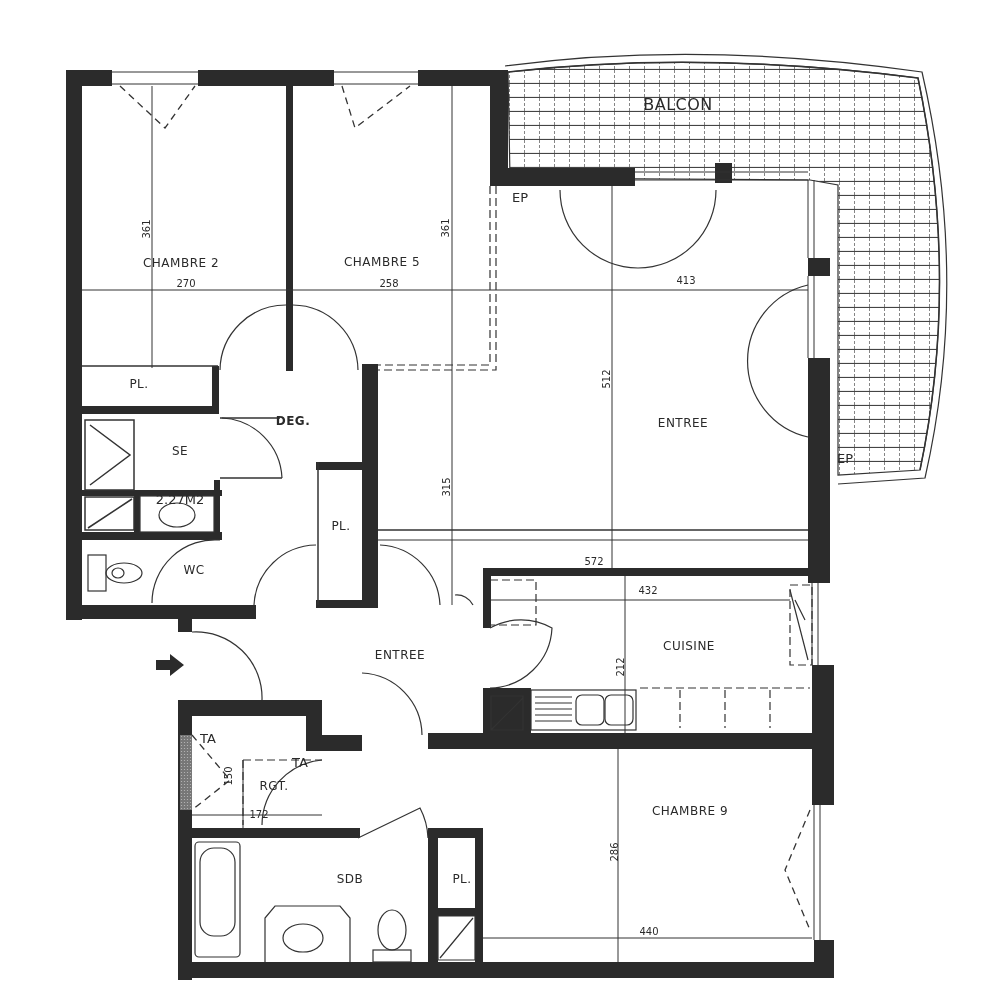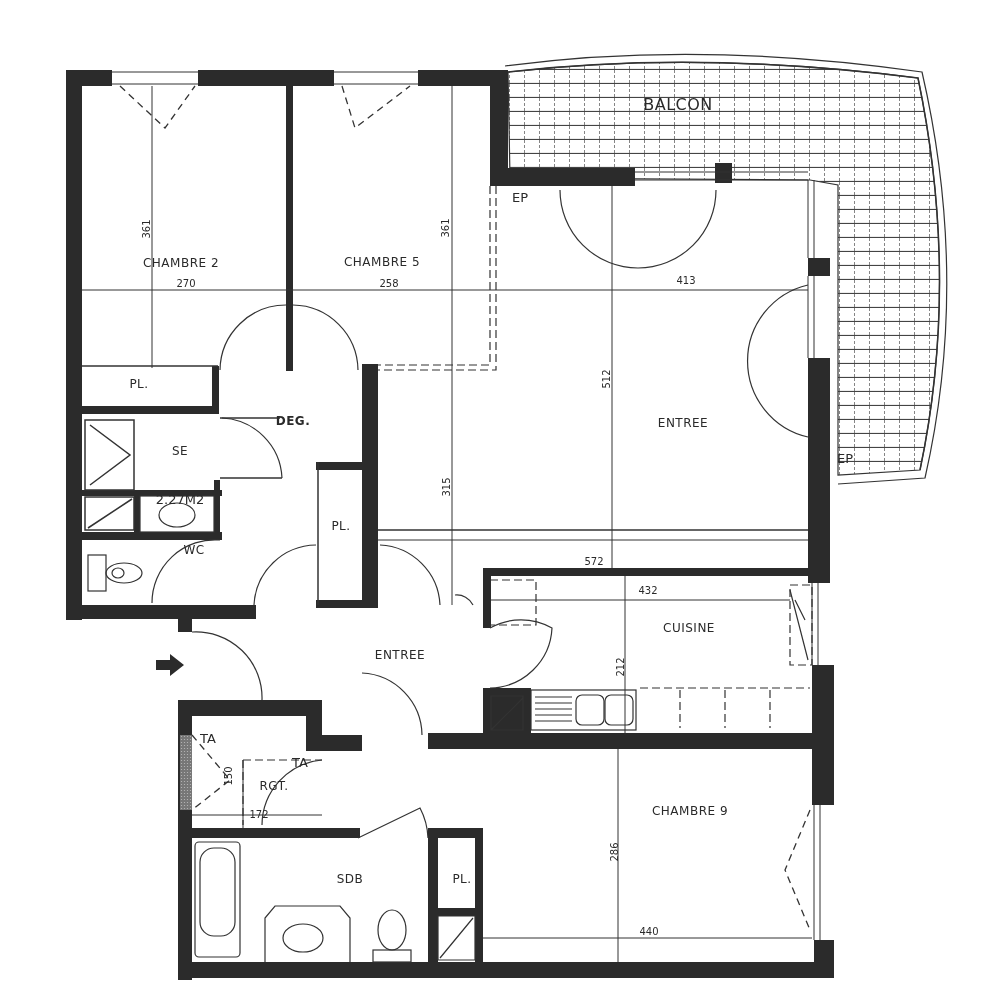--- a/index.html
+++ b/index.html
@@ -201,23 +201,23 @@
 
 <div class="lbl" style="left:181px; top:263px;">CHAMBRE 2</div>
 <div class="lbl" style="left:382px; top:262px;">CHAMBRE 5</div>
 <div class="lbl" style="left:678px; top:104px; font-size:16px;">BALCON</div>
 <div class="lbl" style="left:683px; top:423px;">ENTREE</div>
 <div class="lbl" style="left:293px; top:421px;font-weight:bold;">DEG.</div>
 <div class="lbl" style="left:139px; top:384px;">PL.</div>
 <div class="lbl" style="left:180px; top:451px;">SE</div>
 <div class="dim tiny" style="left:180px; top:464px;">2.27M2</div>
 <div class="lbl" style="left:341px; top:526px;">PL.</div>
-<div class="lbl" style="left:194px; top:550px;">WC</div>
+<div class="lbl" style="left:194px; top:570px;">WC</div>
 <div class="lbl" style="left:400px; top:655px;">ENTREE</div>
-<div class="lbl" style="left:689px; top:628px;">CUISINE</div>
+<div class="lbl" style="left:689px; top:646px;">CUISINE</div>
 <div class="lbl" style="left:274px; top:786px;">RGT.</div>
 <div class="lbl" style="left:350px; top:879px;">SDB</div>
 <div class="lbl" style="left:462px; top:879px;">PL.</div>
 <div class="lbl" style="left:690px; top:811px;">CHAMBRE 9</div>
 
 <div class="dim v" style="left:146px; top:229px;">361</div>
 <div class="dim" style="left:186px; top:283px;">270</div>
 <div class="dim v" style="left:445px; top:228px;">361</div>
 <div class="dim" style="left:389px; top:283px;">258</div>
 <div class="dim" style="left:686px; top:280px;text-align:right;">413</div>

